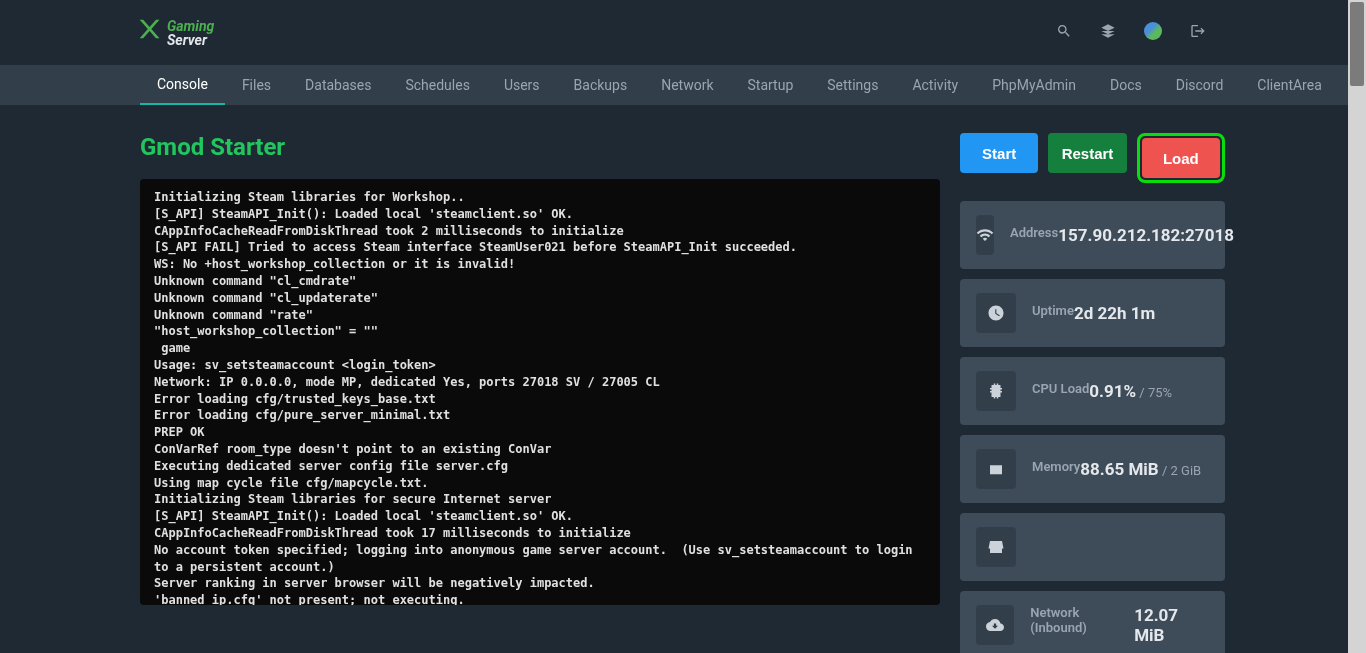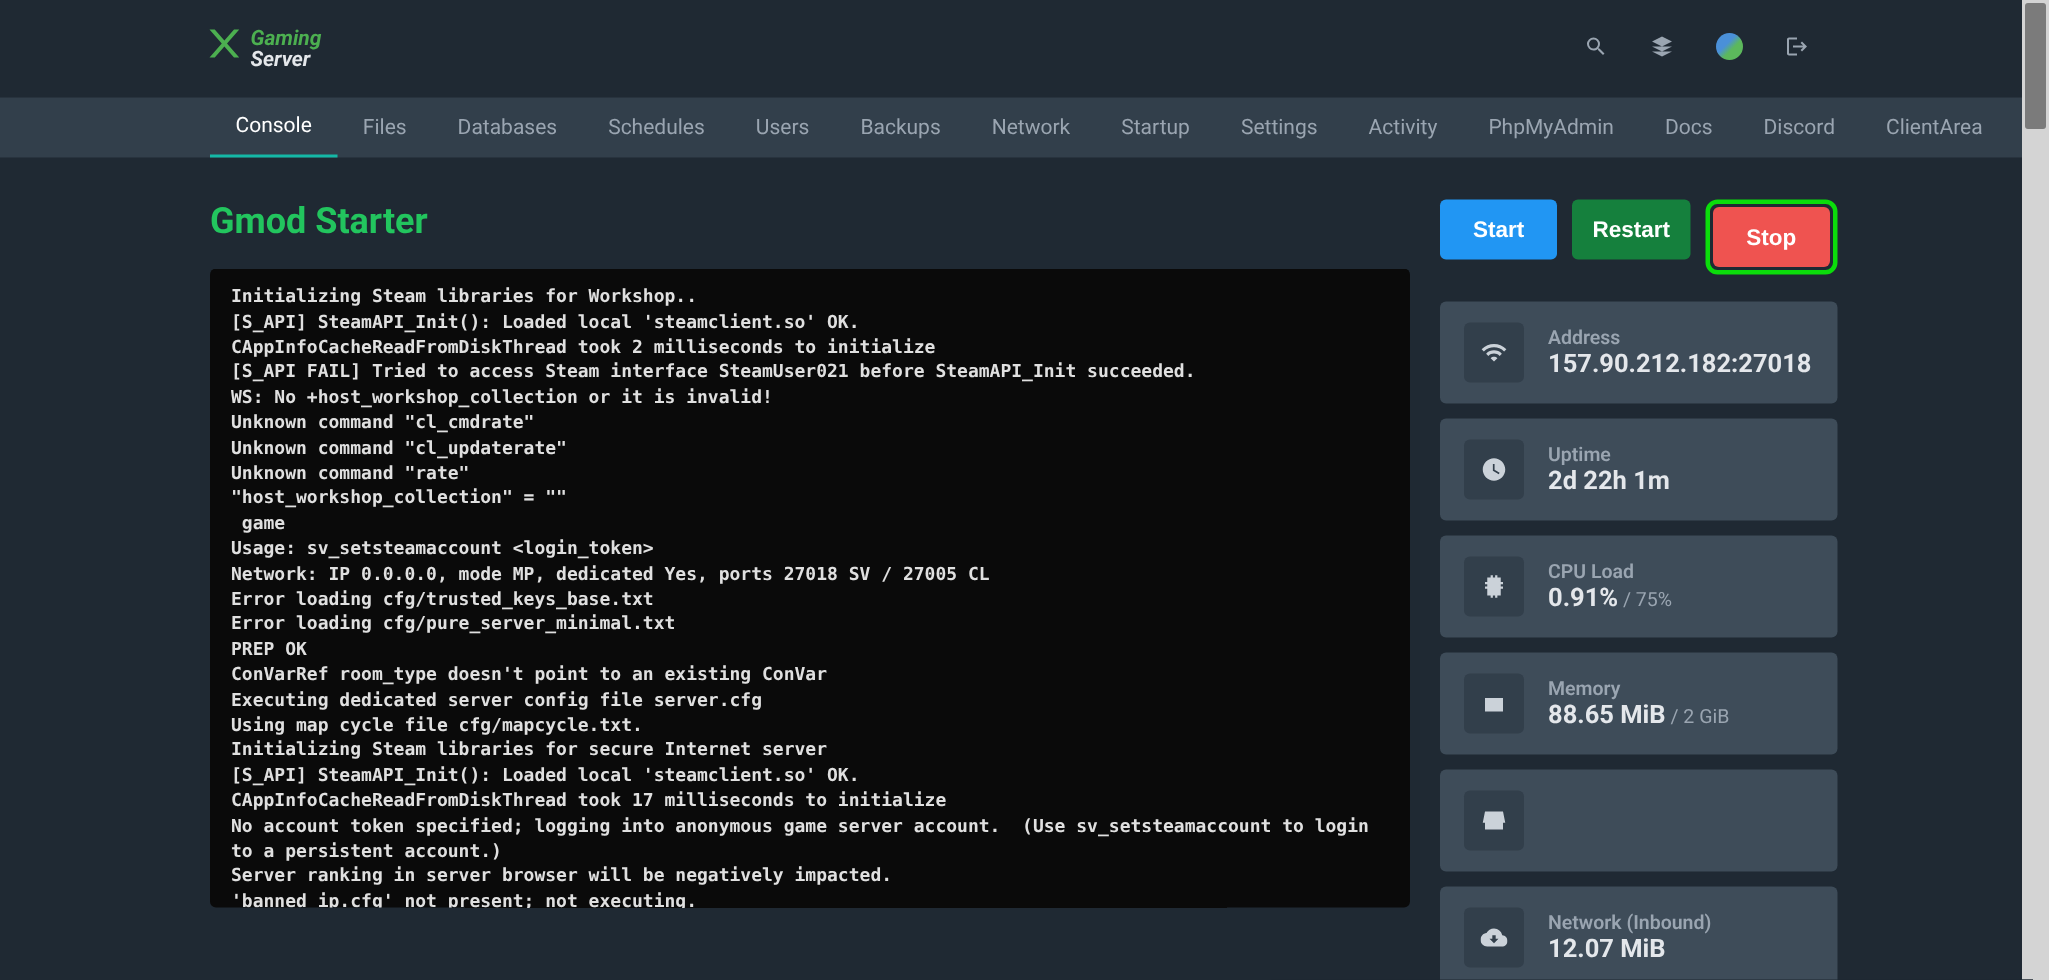--- a/index.html
+++ b/index.html
@@ -33,21 +33,21 @@
 .side { width:265px; }
 .btns { display:flex; gap:10px; margin-bottom:18px; }
 .btn { flex:1; height:40px; border:none; border-radius:4px; font-size:15px; font-weight:600; cursor:pointer; color:#fff; }
 .btn-start { background:#2196f3; }
 .btn-restart { background:#15803d; }
 .btn-stop-wrap { border:3px solid #0bdc0b; border-radius:8px; padding:2px; flex:1; display:flex; }
 .btn-stop { background:#ef5350; flex:1; }
 
 .stat { background:#3e4c59; border-radius:4px; padding:14px 16px; margin-bottom:10px; display:flex; gap:16px; align-items:center; }
 .stat-icon { width:40px; height:40px; background:#323f4b; border-radius:4px; display:flex; align-items:center; justify-content:center; color:#cbd2d9; font-size:18px; }
-.stat-body { display:flex; flex-direction:column;justify-content:flex-end; }
+.stat-body { display:flex; flex-direction:row;justify-content:flex-end; }
 .stat-label { color:#9aa5b1; font-size:13px; font-weight:600; }
 .stat-value { color:#e4e7eb; font-size:17px; font-weight:700; }
 .stat-sub { color:#9aa5b1; font-size:13px; font-weight:400; }
 
 .page-scroll { position:absolute; right:0; top:0; width:18px; height:100%; background:#d4d4d4; }
 .page-scroll-thumb { position:absolute; right:2px; top:2px; width:14px; height:84px; background:#7b7b7b; border-radius:2px; }
 </style>
 </head>
 <body>
 
@@ -129,21 +129,21 @@
 Connection to Steam servers lost. (No internet connection)
 Connection to Steam servers lost. (No internet connection)
 Connection to Steam servers successful.</pre>
       </div>
   </div>
   <div class="side">
     <div class="btns">
       <button class="btn btn-start">Start</button>
       <button class="btn btn-restart">Restart</button>
       <div class="btn-stop-wrap">
-        <button class="btn btn-stop">Stop</button>
+        <button class="btn btn-stop">Load</button>
       </div>
     </div>
     <div id="stats">
         <div class="stat">
           <div class="stat-icon">
             <svg width="18" height="18" viewBox="0 0 24 24" fill="currentColor">
               <path d="M1 9l2 2c4.97-4.97 13.03-4.97 18 0l2-2C16.93 2.93 7.08 2.93 1 9zm8 8l3 3 3-3c-1.65-1.66-4.34-1.66-6 0zm-4-4l2 2c2.76-2.76 7.24-2.76 10 0l2-2C15.14 9.14 8.87 9.14 5 13z"></path>
             </svg>
           </div>
           <div class="stat-body">

